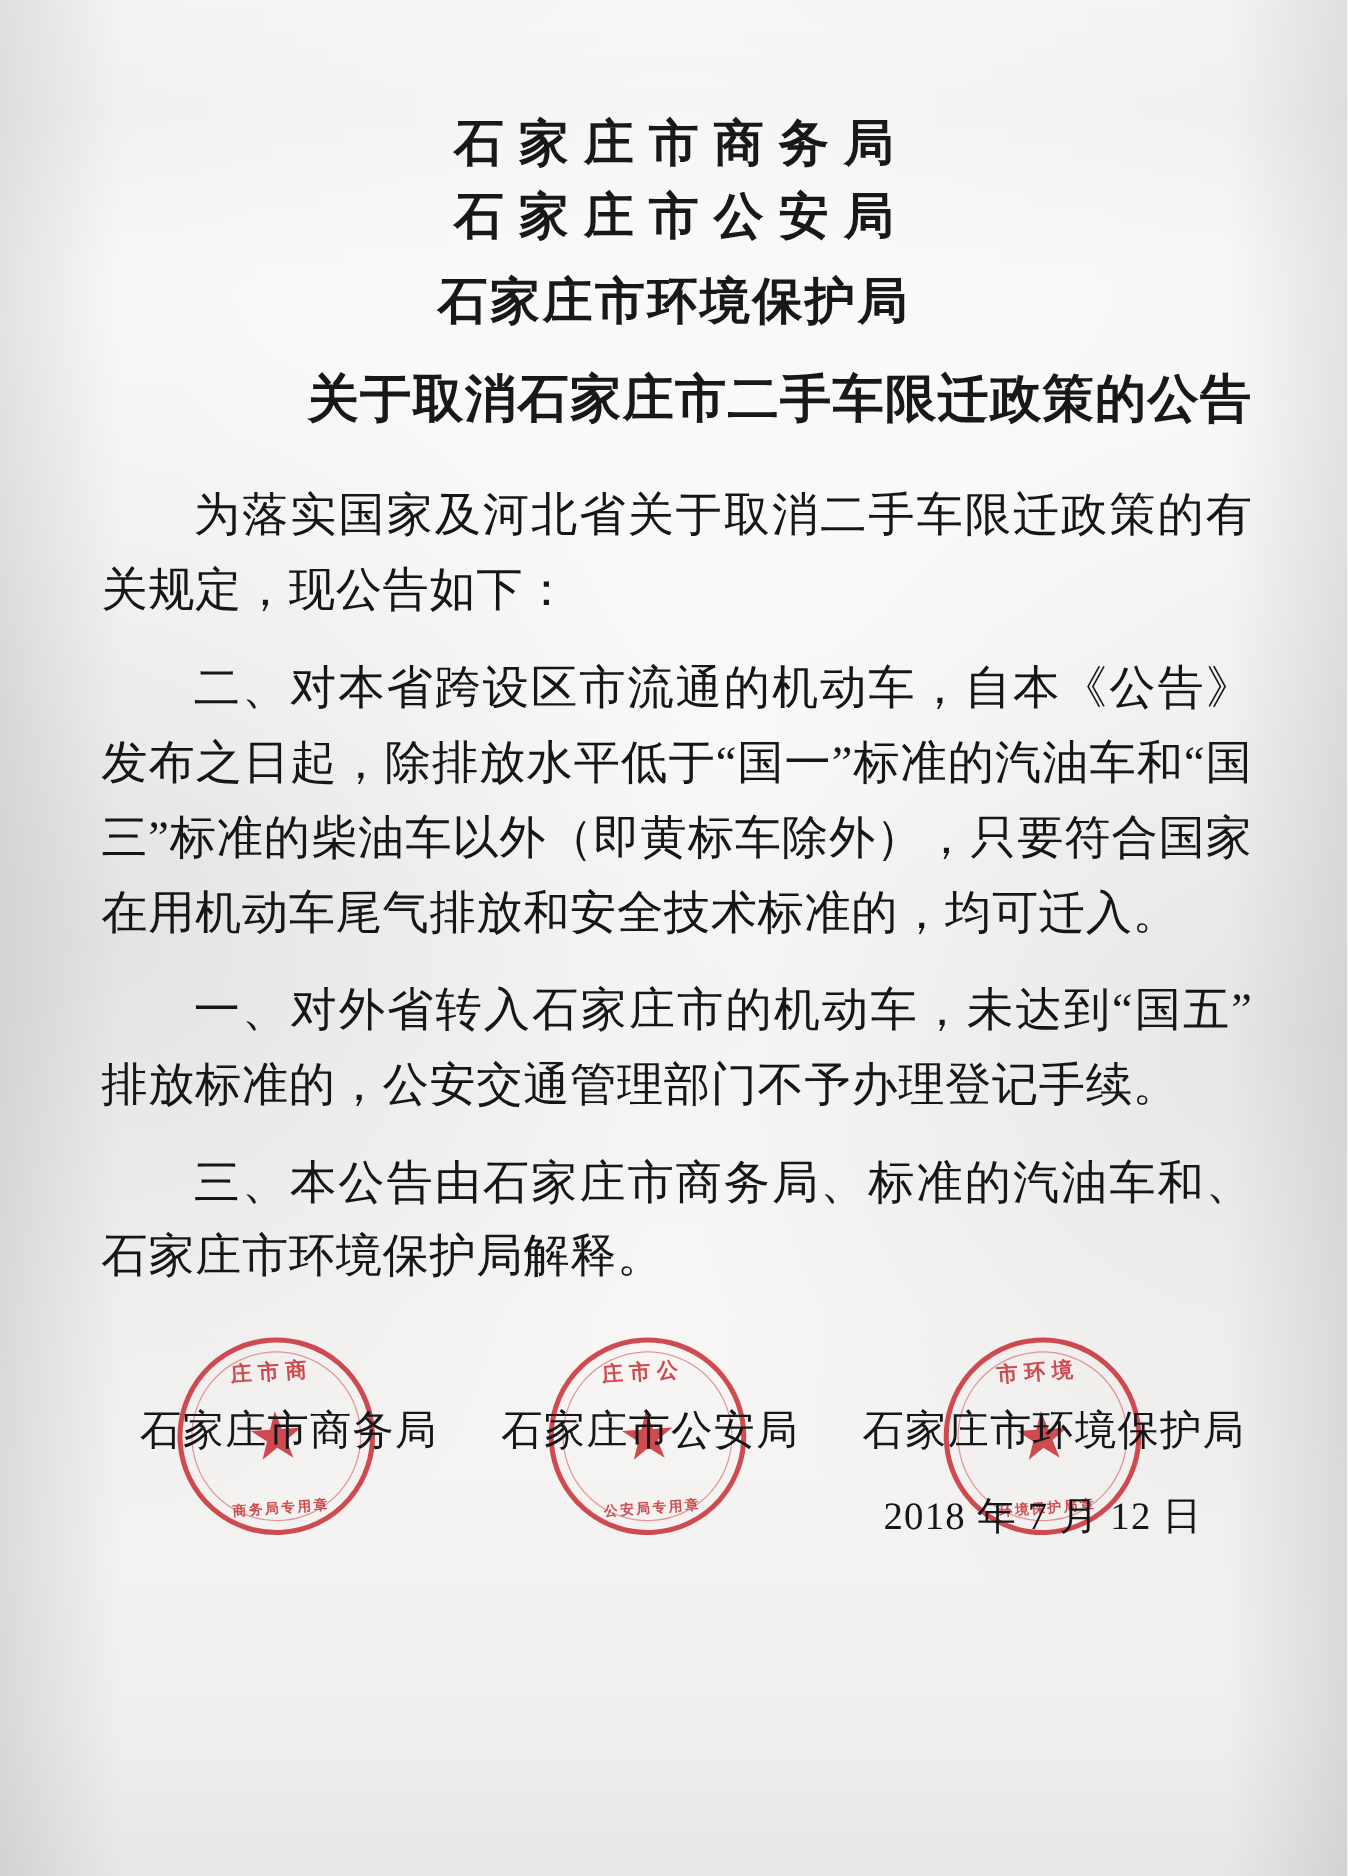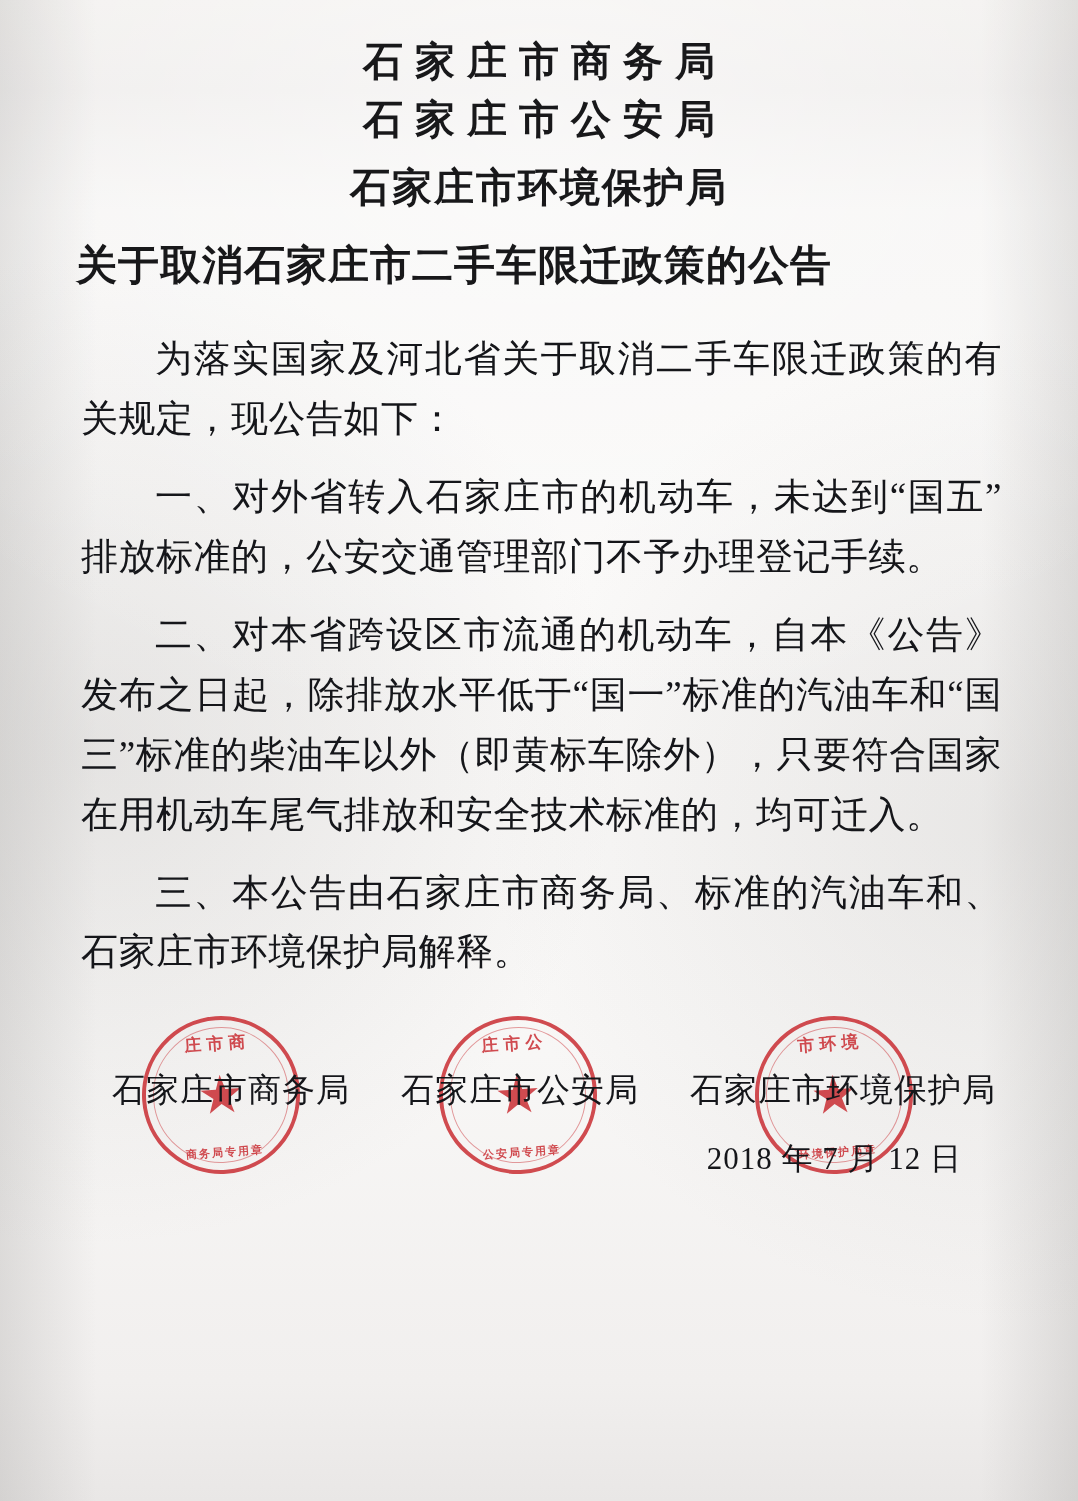--- a/index.html
+++ b/index.html
@@ -26,21 +26,21 @@
     background:
       radial-gradient(120% 70% at 50% 8%, rgba(255,255,255,0.55) 0%, rgba(255,255,255,0) 60%),
       radial-gradient(90% 60% at 8% 50%, rgba(180,178,176,0.30) 0%, rgba(180,178,176,0) 55%),
       radial-gradient(90% 60% at 95% 55%, rgba(185,183,181,0.28) 0%, rgba(185,183,181,0) 55%),
       linear-gradient(90deg, rgba(150,148,146,0.25) 0%, rgba(150,148,146,0) 9%, rgba(150,148,146,0) 91%, rgba(150,148,146,0.25) 100%);
     pointer-events: none;
   }
   .content {
     position: relative;
     z-index: 2;
-    padding: 32px 76px 0 76px;
+    padding: 86px 76px 0 76px;
   }
 
   
   .org-line {
     text-align: center;
     color: #18181a;
     font-weight: bold;
     font-family: "Liberation Sans", "DejaVu Sans", sans-serif;
     line-height: 1.45;
   }
@@ -48,21 +48,21 @@
     font-size: 40px;
     letter-spacing: 12px;
     text-indent: 12px;
   }
   .org-3 {
     font-size: 40px;
     letter-spacing: 2px;
     margin-top: 10px;
   }
   .doc-title {
-    text-align: left;
+    text-align: right;
     color: #18181a;
     font-weight: bold;
     font-family: "Liberation Sans", "DejaVu Sans", sans-serif;
     font-size: 41px;
     letter-spacing: 1px;
     margin-top: 22px;
   }
 
   
   .body-text {
@@ -180,22 +180,22 @@
   <div class="content">
 
     <div class="org-line org-1">石家庄市商务局</div>
     <div class="org-line org-2">石家庄市公安局</div>
     <div class="org-line org-3">石家庄市环境保护局</div>
 
     <div class="doc-title">关于取消石家庄市二手车限迁政策的公告</div>
 
     <div class="body-text">
       <p class="para">为落实国家及河北省关于取消二手车限迁政策的有关规定，现公告如下：</p>
+      <p class="para">二、对本省跨设区市流通的机动车，自本《公告》发布之日起，除排放水平低于“国一”标准的汽油车和“国三”标准的柴油车以外（即黄标车除外），只要符合国家在用机动车尾气排放和安全技术标准的，均可迁入。</p>
       <p class="para">一、对外省转入石家庄市的机动车，未达到“国五”排放标准的，公安交通管理部门不予办理登记手续。</p>
-      <p class="para">二、对本省跨设区市流通的机动车，自本《公告》发布之日起，除排放水平低于“国一”标准的汽油车和“国三”标准的柴油车以外（即黄标车除外），只要符合国家在用机动车尾气排放和安全技术标准的，均可迁入。</p>
       <p class="para">三、本公告由石家庄市商务局、标准的汽油车和、石家庄市环境保护局解释。</p>
     </div>
 
     <div class="sign-area">
       <div class="sign-row">
 
         <div class="signer">
           <span class="seal seal-1">
             <span class="arc-top">庄市商</span>
             <span class="star">★</span>

